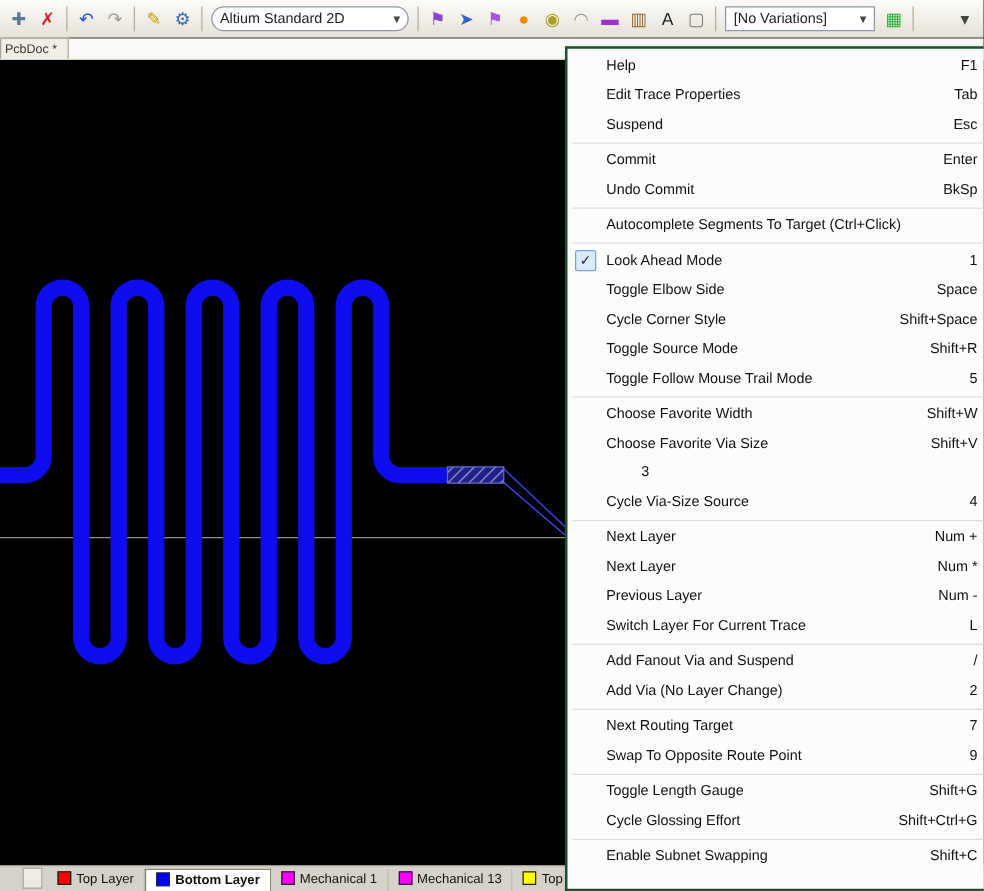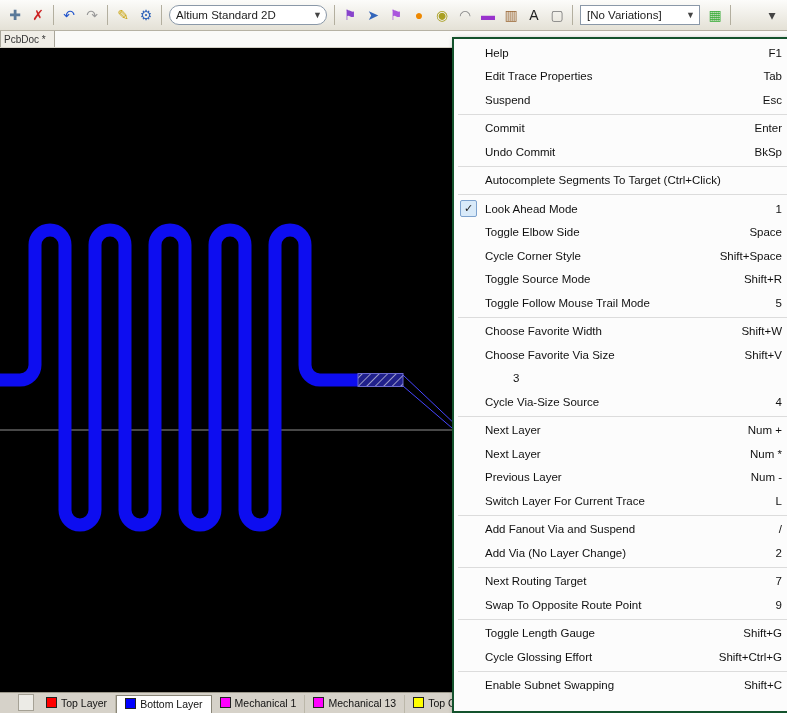--- a/index.html
+++ b/index.html
@@ -74,21 +74,21 @@
   .layer-scroll{
     width:14px;height:15px;background:#ecebe6;border:1px solid #a5a195;
     margin:0 4px 2px 16px;flex:none;font-size:7px;color:#666;
     display:flex;align-items:center;justify-content:center;
   }
   .layer-tab{
     display:flex;gap:4px;font-size:10.5px;color:#111;
     padding:2px 8px;height:18px;box-sizing:border-box;white-space:nowrap;
     border-right:1px solid #bcb8aa;background:#d6d2c9;flex:none;cursor:default;
   }
-  .layer-tab.active{background:#ffffff;font-weight:normal;border:1px solid #8a8678;border-bottom:none;}
+  .layer-tab.active{background:#ffffff;font-weight:bold;border:1px solid #8a8678;border-bottom:none;}
   .swatch{width:9px;height:9px;border:1px solid #222;flex:none;}
 </style>
 </head>
 <body>
 
 <div class="toolbar">
 
 <span class="tb-icon">
       <span style="color: rgb(90, 122, 154);">✚</span>
     </span>

